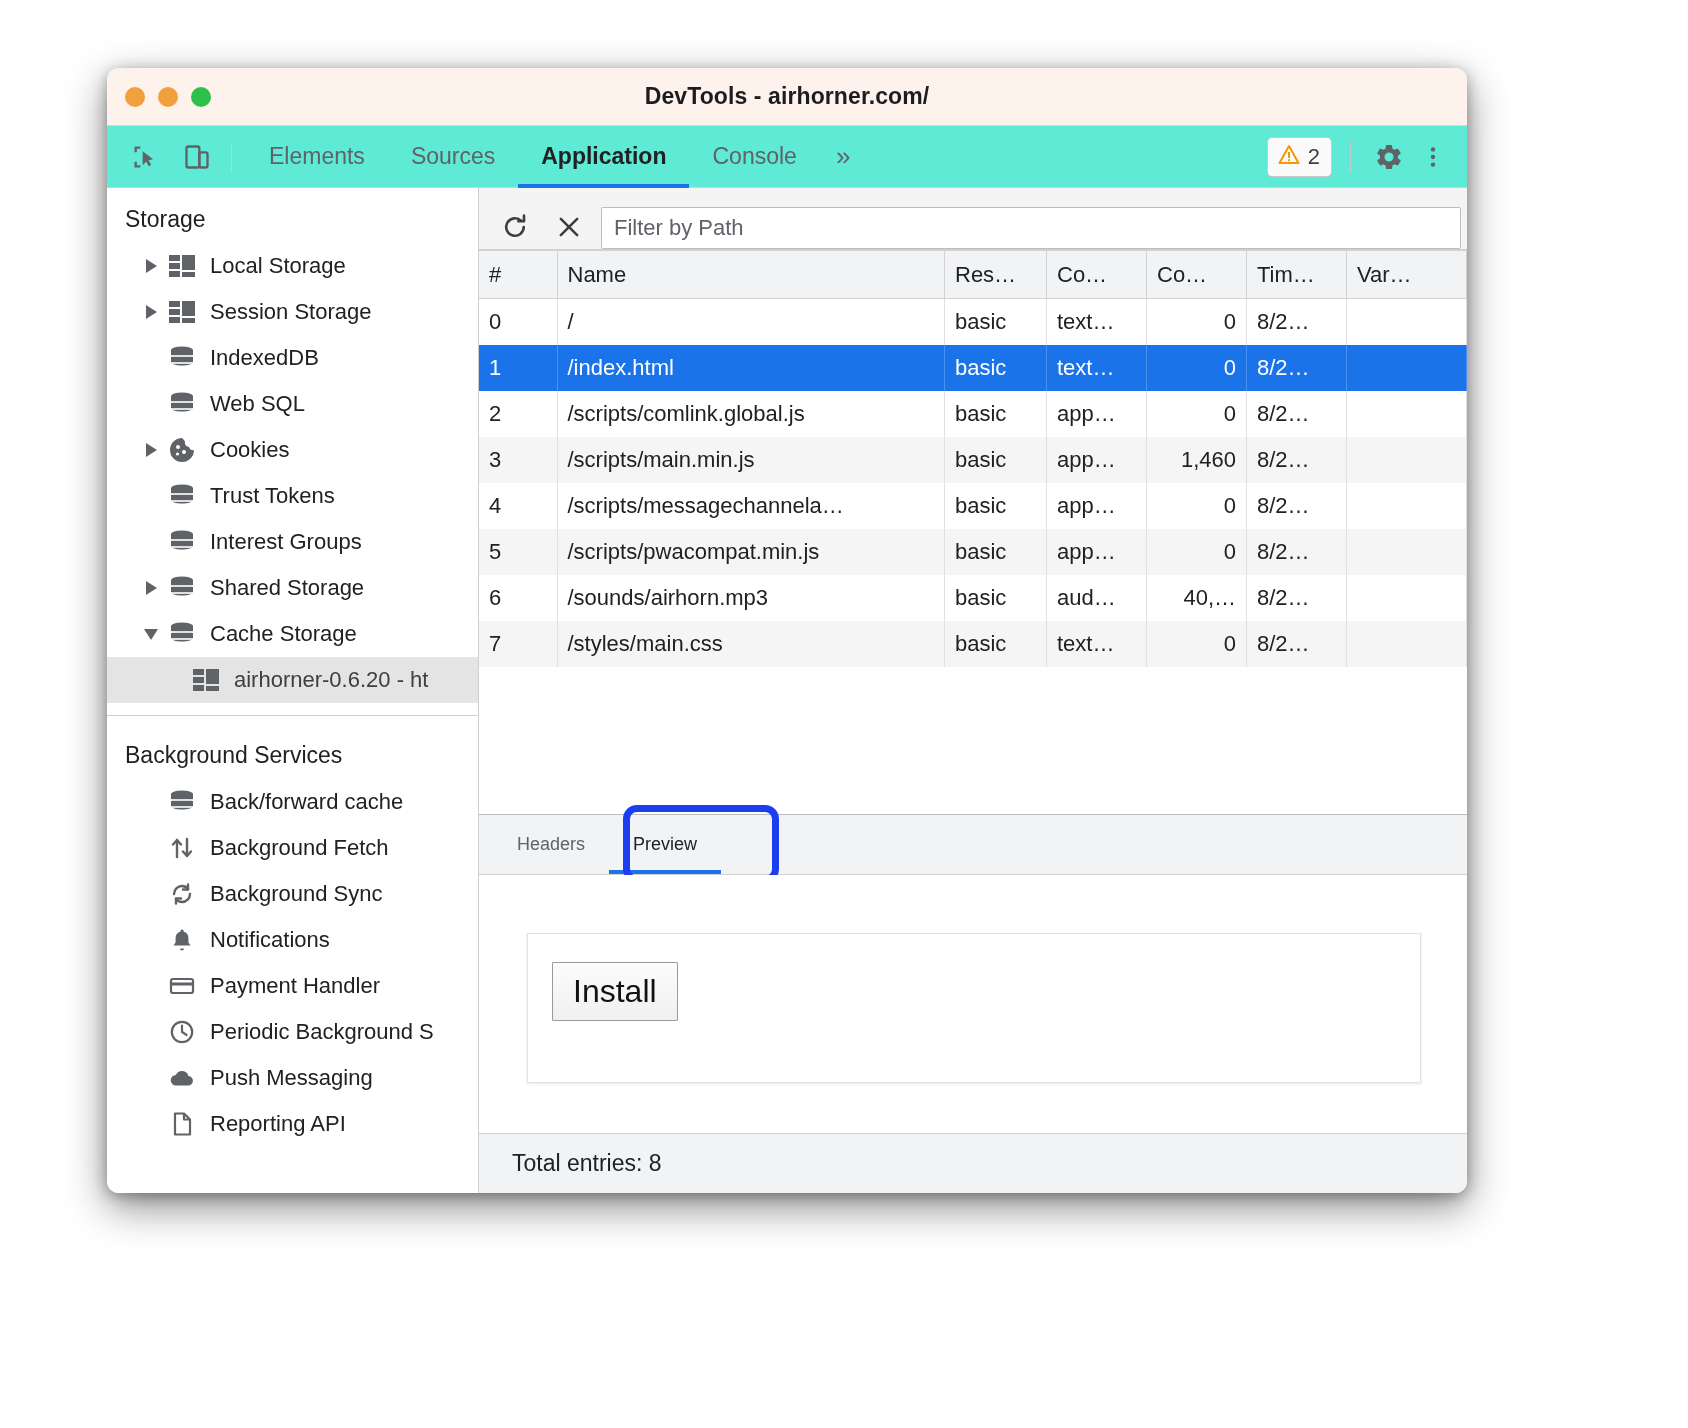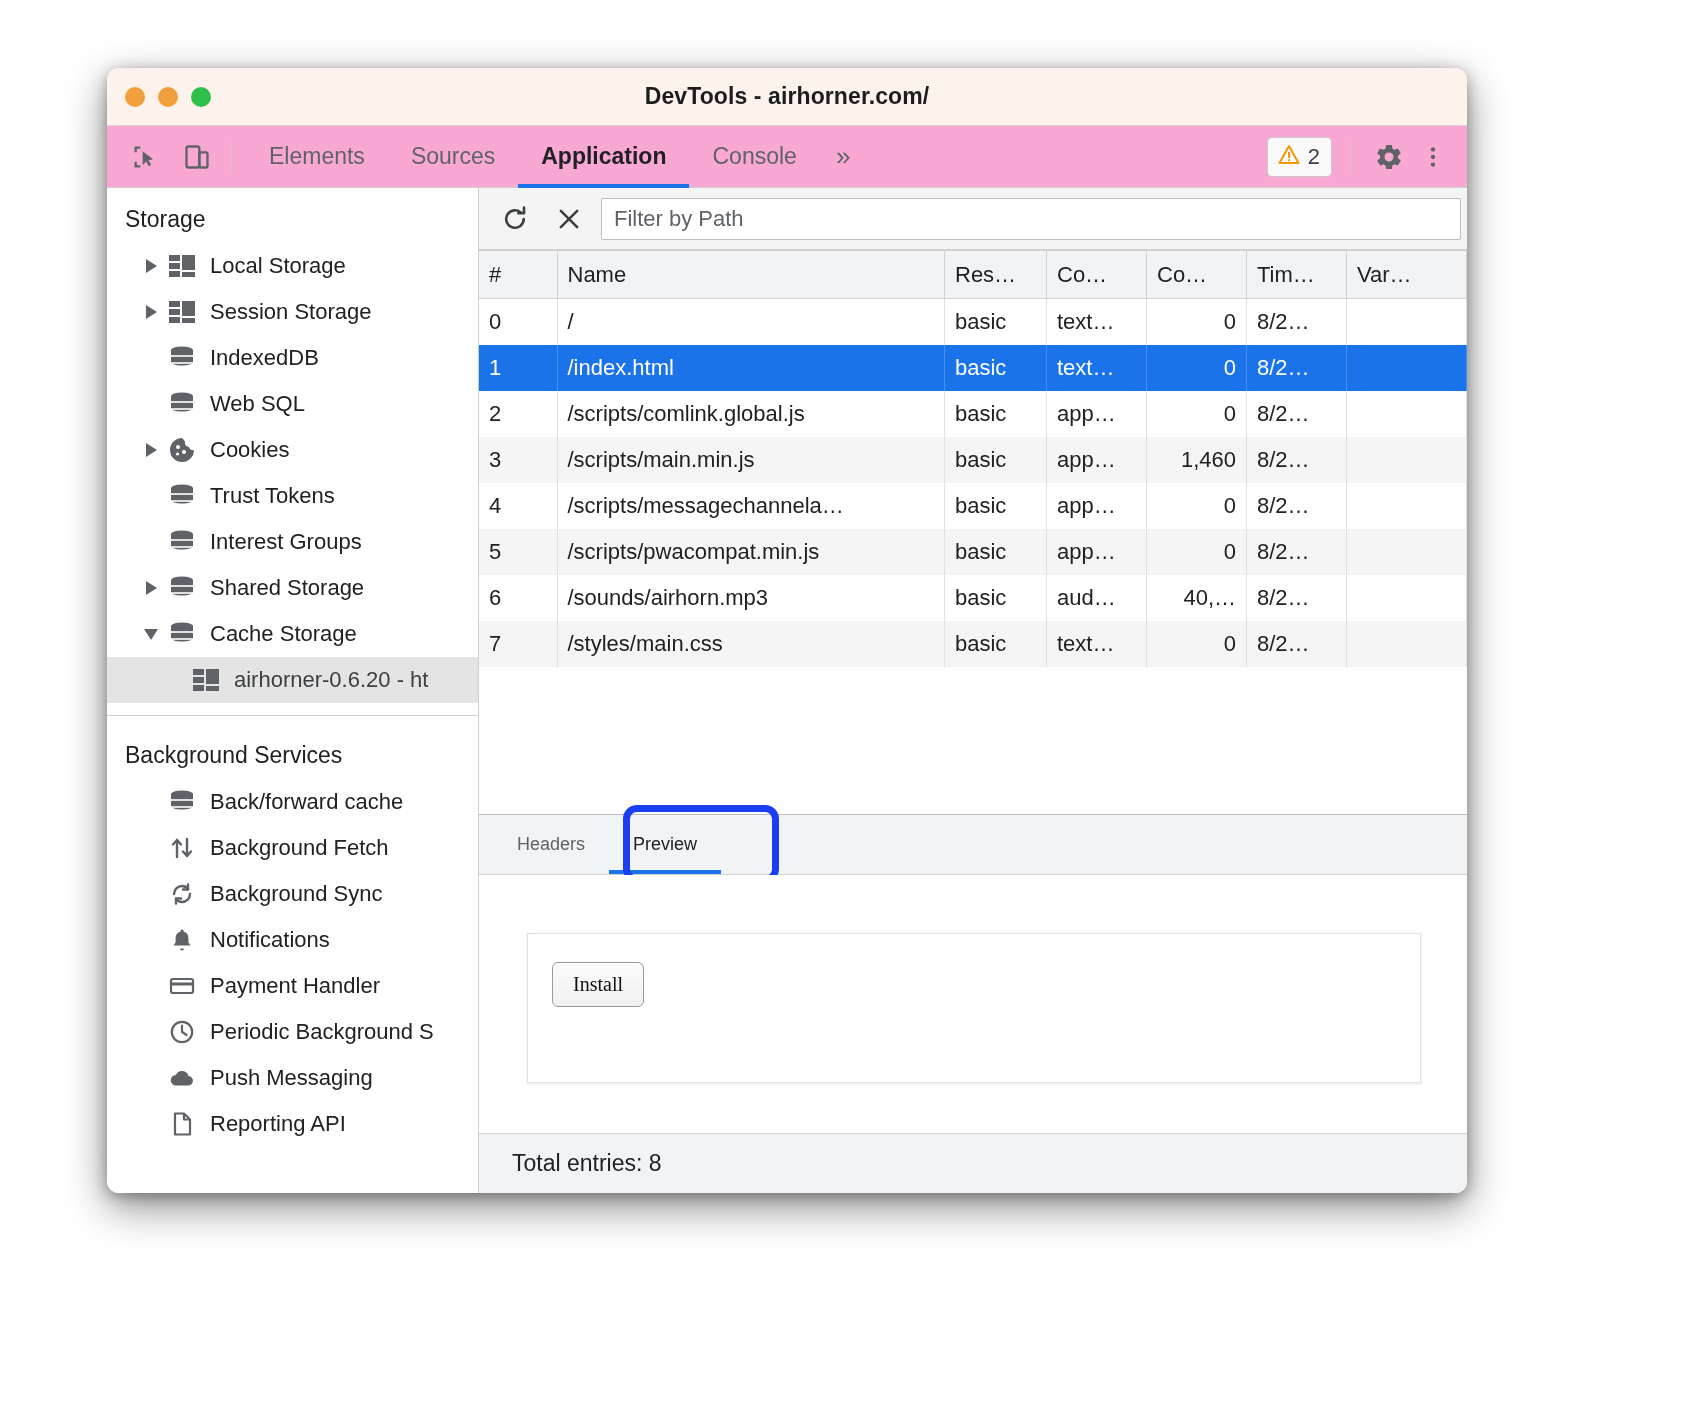--- a/index.html
+++ b/index.html
@@ -50,21 +50,21 @@
     font-size: 23px;
     font-weight: bold;
     color: #1d1d1f;
     letter-spacing: 0.1px;
   }
 
   
   .dt-toolbar {
     height: 62px;
     flex: 0 0 62px;
-    background: #f9a8d4;
+    background: #5eead4;
     border-bottom: 1px solid #cfcfcf;
     display: flex;
     align-items: center;
     padding: 0 14px 0 18px;
   }
   .tool-icons { display: flex; align-items: center; gap: 12px; }
   .tool-btn {
     width: 40px; height: 40px;
     display: flex; align-items: center; justify-content: center;
     border-radius: 4px;
@@ -163,21 +163,21 @@
     flex-direction: column;
     min-width: 0;
     background: #ffffff;
   }
   .filter-bar {
     height: 62px;
     flex: 0 0 62px;
     background: #f4f4f4;
     border-bottom: 1px solid #cfcfcf;
     display: flex;
-    align-items: center;
+    align-items: flex-end;
     padding: 0 6px 0 14px;
     gap: 10px;
   }
   .fbtn {
     width: 44px; height: 44px;
     display: flex; align-items: center; justify-content: center;
     border-radius: 4px;
   }
   .filter-input {
     flex: 1 1 auto;
@@ -291,26 +291,26 @@
     right: 46px;
     height: 150px;
     background: #ffffff;
     border: 1px solid #e2e2e2;
     box-shadow: 0 1px 3px rgba(0,0,0,0.10);
   }
   .install-btn {
     position: absolute;
     left: 24px; top: 28px;
     padding: 10px 20px;
-    font-size: 20px;
+    font-size: 32px;
     color: #111;
     background: linear-gradient(#fcfcfc, #f0f0f0);
     border: 1px solid #9a9a9a;
-    border-radius: 6px;
-    font-family: Liberation Serif, serif;
+    border-radius: 1px;
+    font-family: Liberation Sans, sans-serif;
   }
   .status-bar {
     height: 60px;
     flex: 0 0 60px;
     background: #f1f3f4;
     border-top: 1px solid #d2d2d2;
     display: flex;
     align-items: center;
     padding-left: 33px;
     font-size: 23px;

